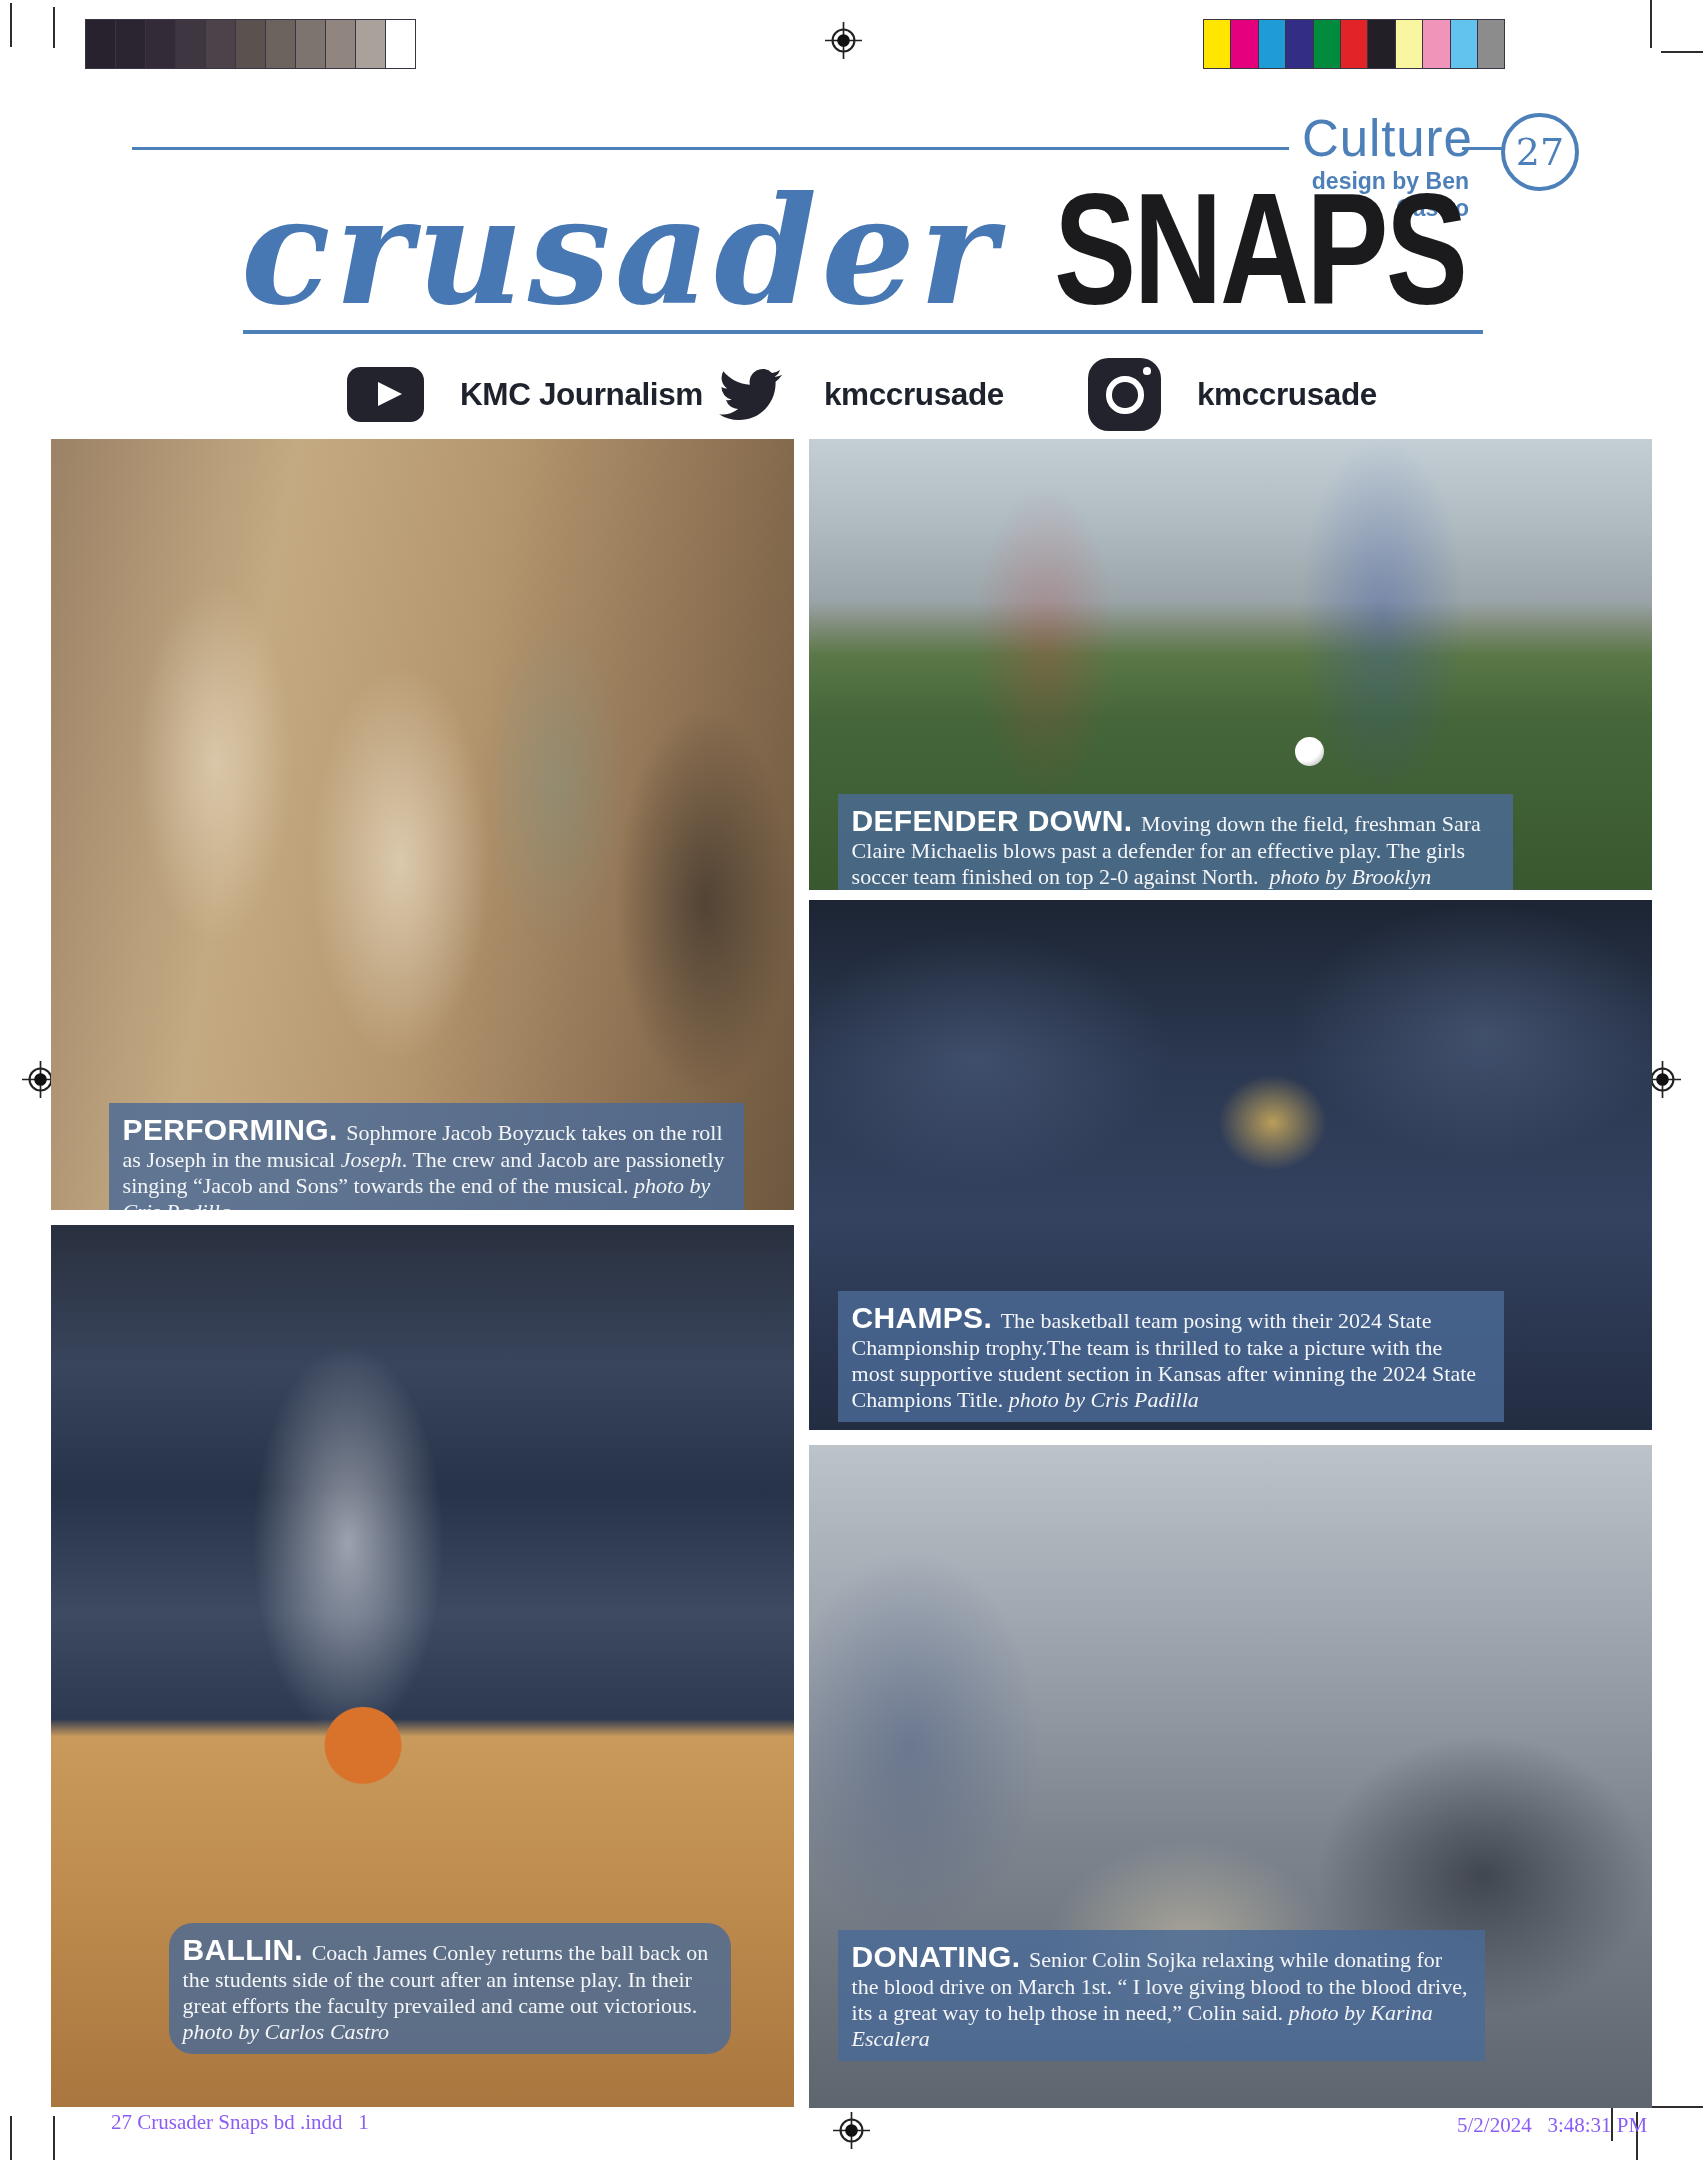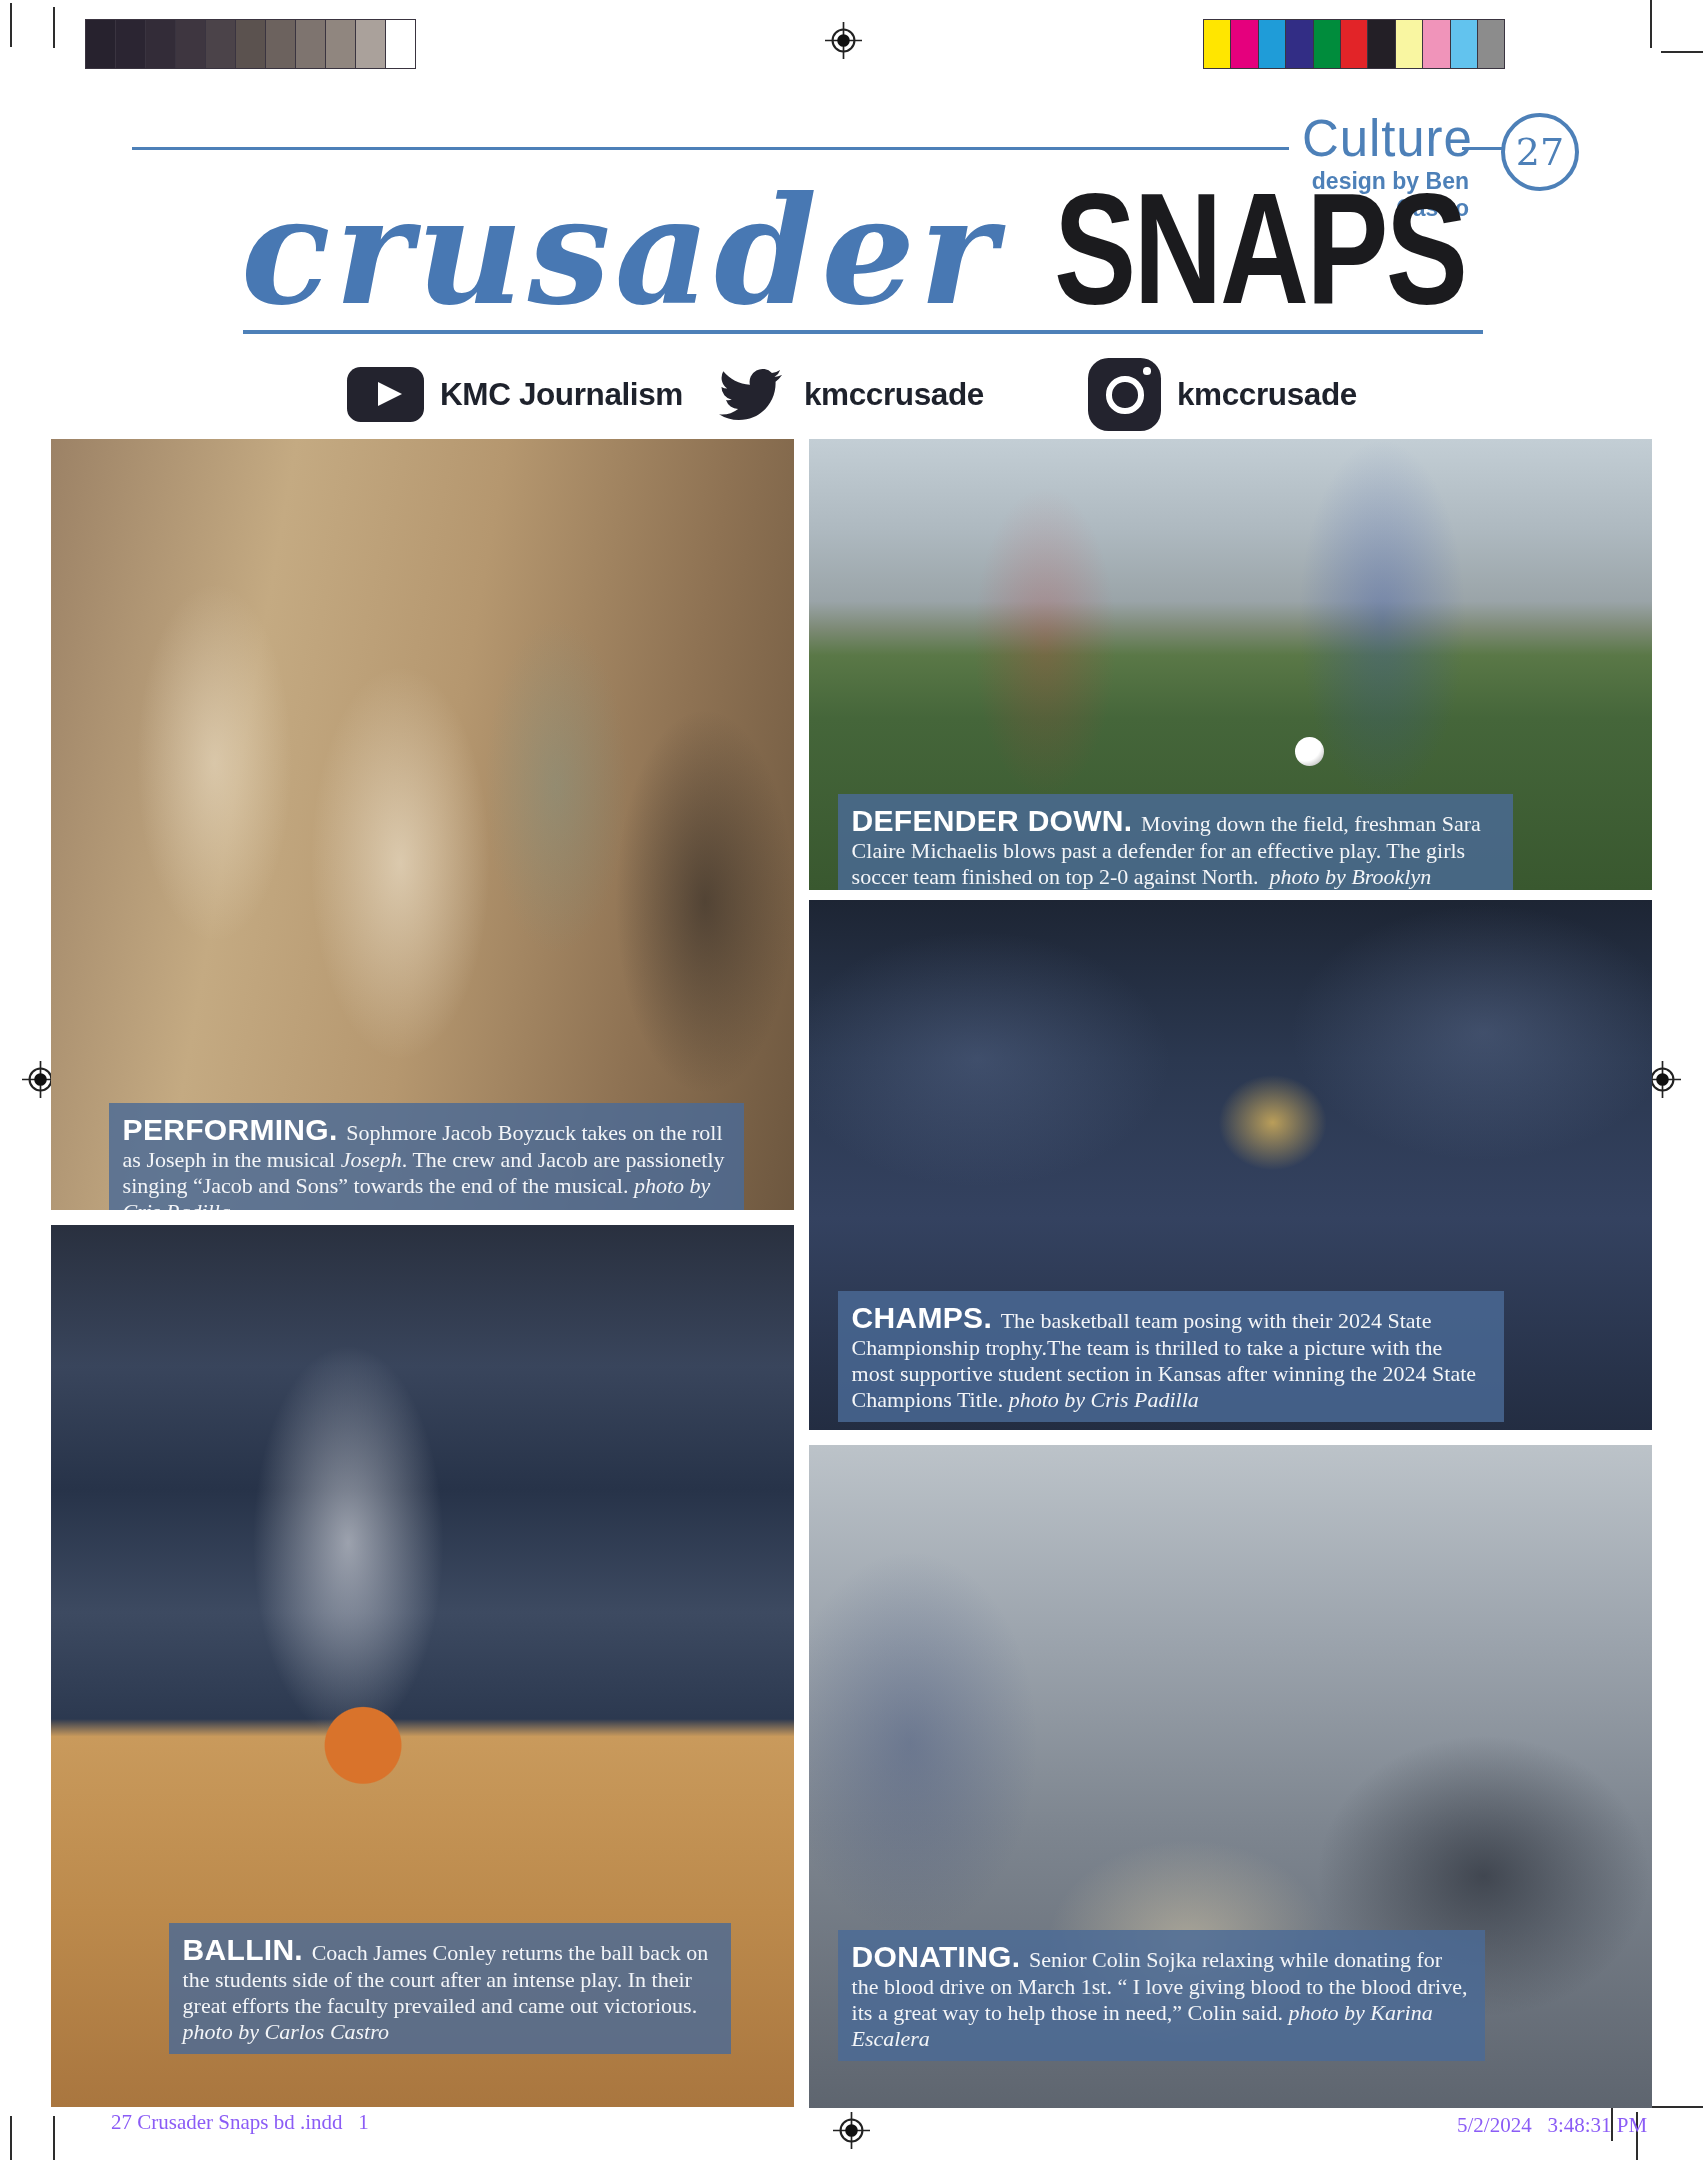--- a/index.html
+++ b/index.html
@@ -32,21 +32,21 @@
   
   #masthead{left:241px;top:169px;display:flex;align-items:baseline;white-space:nowrap;}
   #title-script{font-family:"DejaVu Serif",serif;font-style:italic;font-weight:bold;
                 font-size:147px;color:#4878b3;letter-spacing:4.3px;line-height:1;}
   #title-caps{font-family:"Liberation Sans",sans-serif;font-weight:bold;font-size:158px;
               color:#1b1b1e;letter-spacing:-3.4px;line-height:1;display:inline-block;
               transform:scaleX(0.78);transform-origin:left bottom;margin-left:53px;}
   #title-underline{left:243px;top:330px;width:1240px;height:4.3px;background:#4d80b8;}
 
   
-  .social-group{position:absolute;top:356px;display:flex;align-items:center;gap:16px;height:77px;}
+  .social-group{position:absolute;top:356px;display:flex;align-items:center;gap:36px;height:77px;}
   .social-label{font-size:31.5px;font-weight:bold;color:#1e222c;letter-spacing:-0.4px;}
   .yt-icon{width:77px;height:55px;background:#23232e;border-radius:13.6px;position:relative;}
   .yt-icon::after{content:"";position:absolute;left:31px;top:14.5px;border-left:24px solid #fff;
                   border-top:12.8px solid transparent;border-bottom:12.8px solid transparent;}
   .ig-icon{width:73px;height:73px;background:#23232e;border-radius:20.4px;position:relative;}
   .ig-icon::before{content:"";position:absolute;left:18px;top:18px;width:25.6px;height:25.6px;
                    border:6px solid #fff;border-radius:50%;}
   .ig-icon::after{content:"";position:absolute;right:10.2px;top:9.4px;width:7.7px;height:7.7px;
                   background:#fff;border-radius:50%;}
 
@@ -85,21 +85,21 @@
   
   .cap{position:absolute;background:rgba(74,106,150,0.82);color:#f3f5f8;
        font-family:"Liberation Serif",serif;font-size:22px;line-height:1.17;
        padding:9.4px 13.6px;box-sizing:border-box;}
   .cap .lead{font-family:"Liberation Sans",sans-serif;font-weight:bold;font-size:30px;
              color:#ffffff;letter-spacing:0.3px;}
   .cap .it{font-style:italic;}
   #cap-performing{left:58px;top:664px;width:635px;}
   #cap-defender{left:29px;top:355px;width:675px;}
   #cap-champs{left:29px;top:391px;width:666px;}
-  #cap-ballin{left:118px;top:698px;width:562px;}
+  #cap-ballin{left:118px;top:698px;width:562px;border-radius:24px;}
   #cap-donating{left:29px;top:485px;width:647px;}
 
   
   .footer-text{position:absolute;font-family:"Liberation Serif",serif;font-size:21px;
                color:#8b5cf6;white-space:pre;}
   #footer-left{left:111px;top:2110px;}
   #footer-right{left:1457px;top:2113px;}
 
   .reg{position:absolute;width:37px;height:37px;}
 </style>

